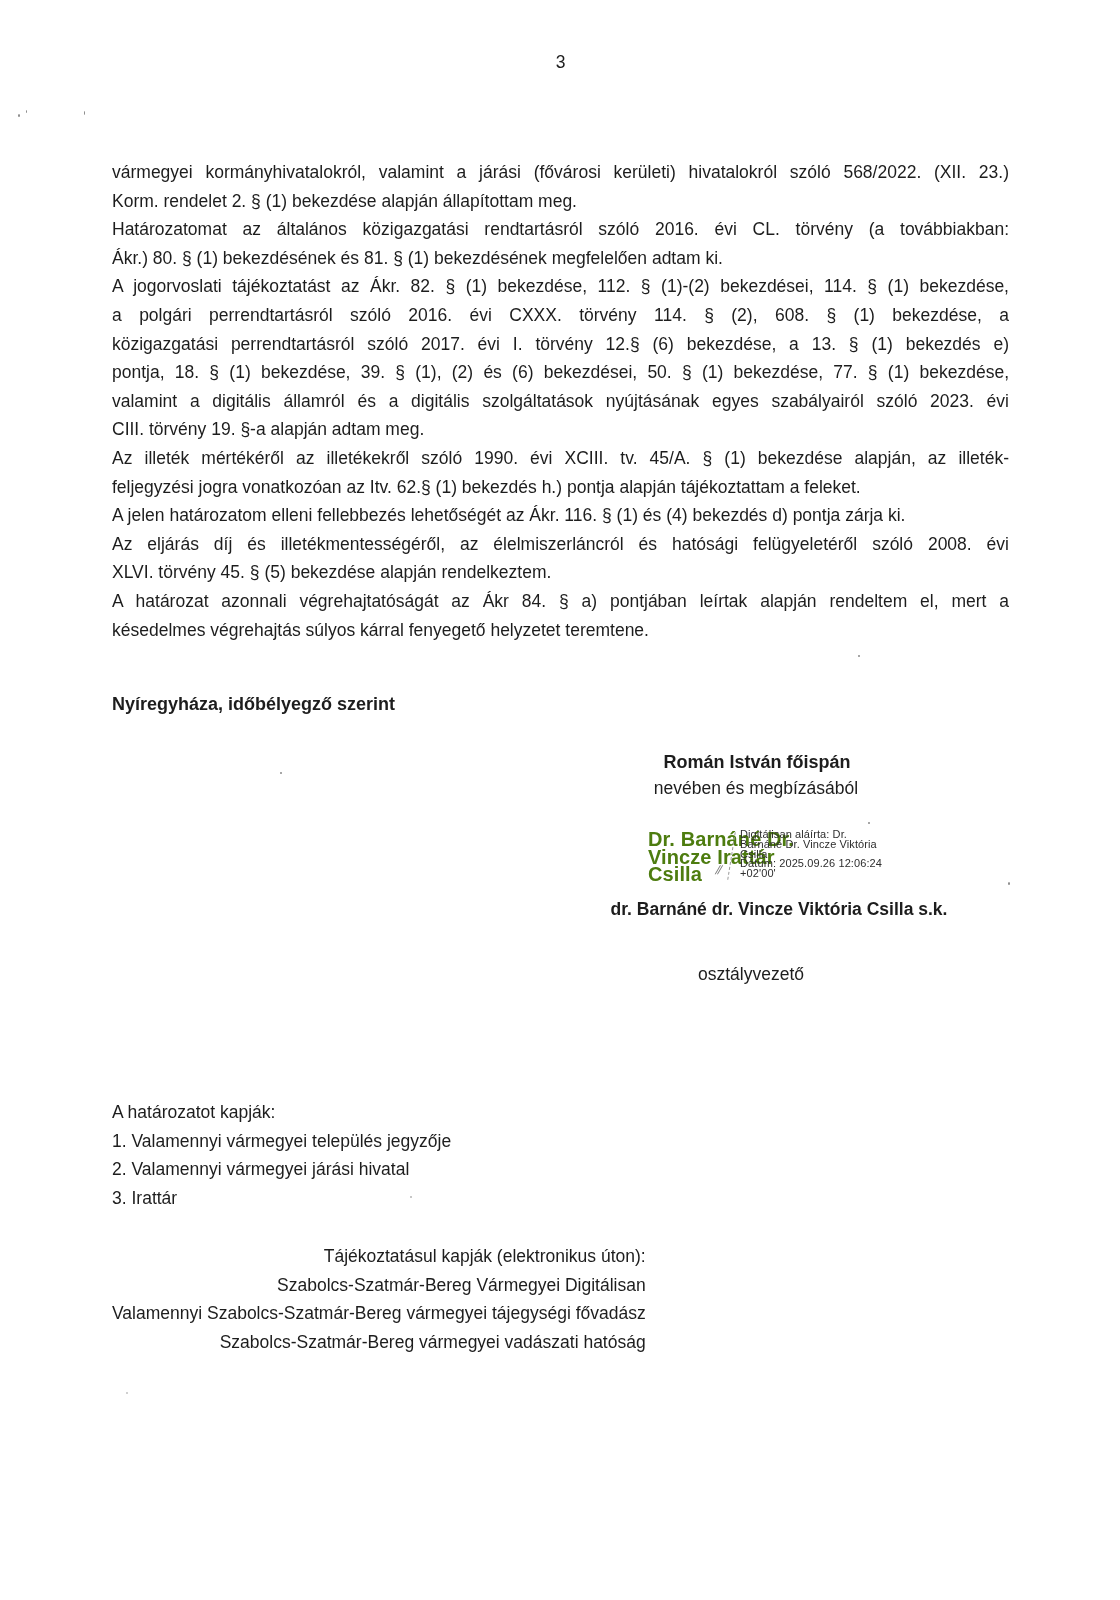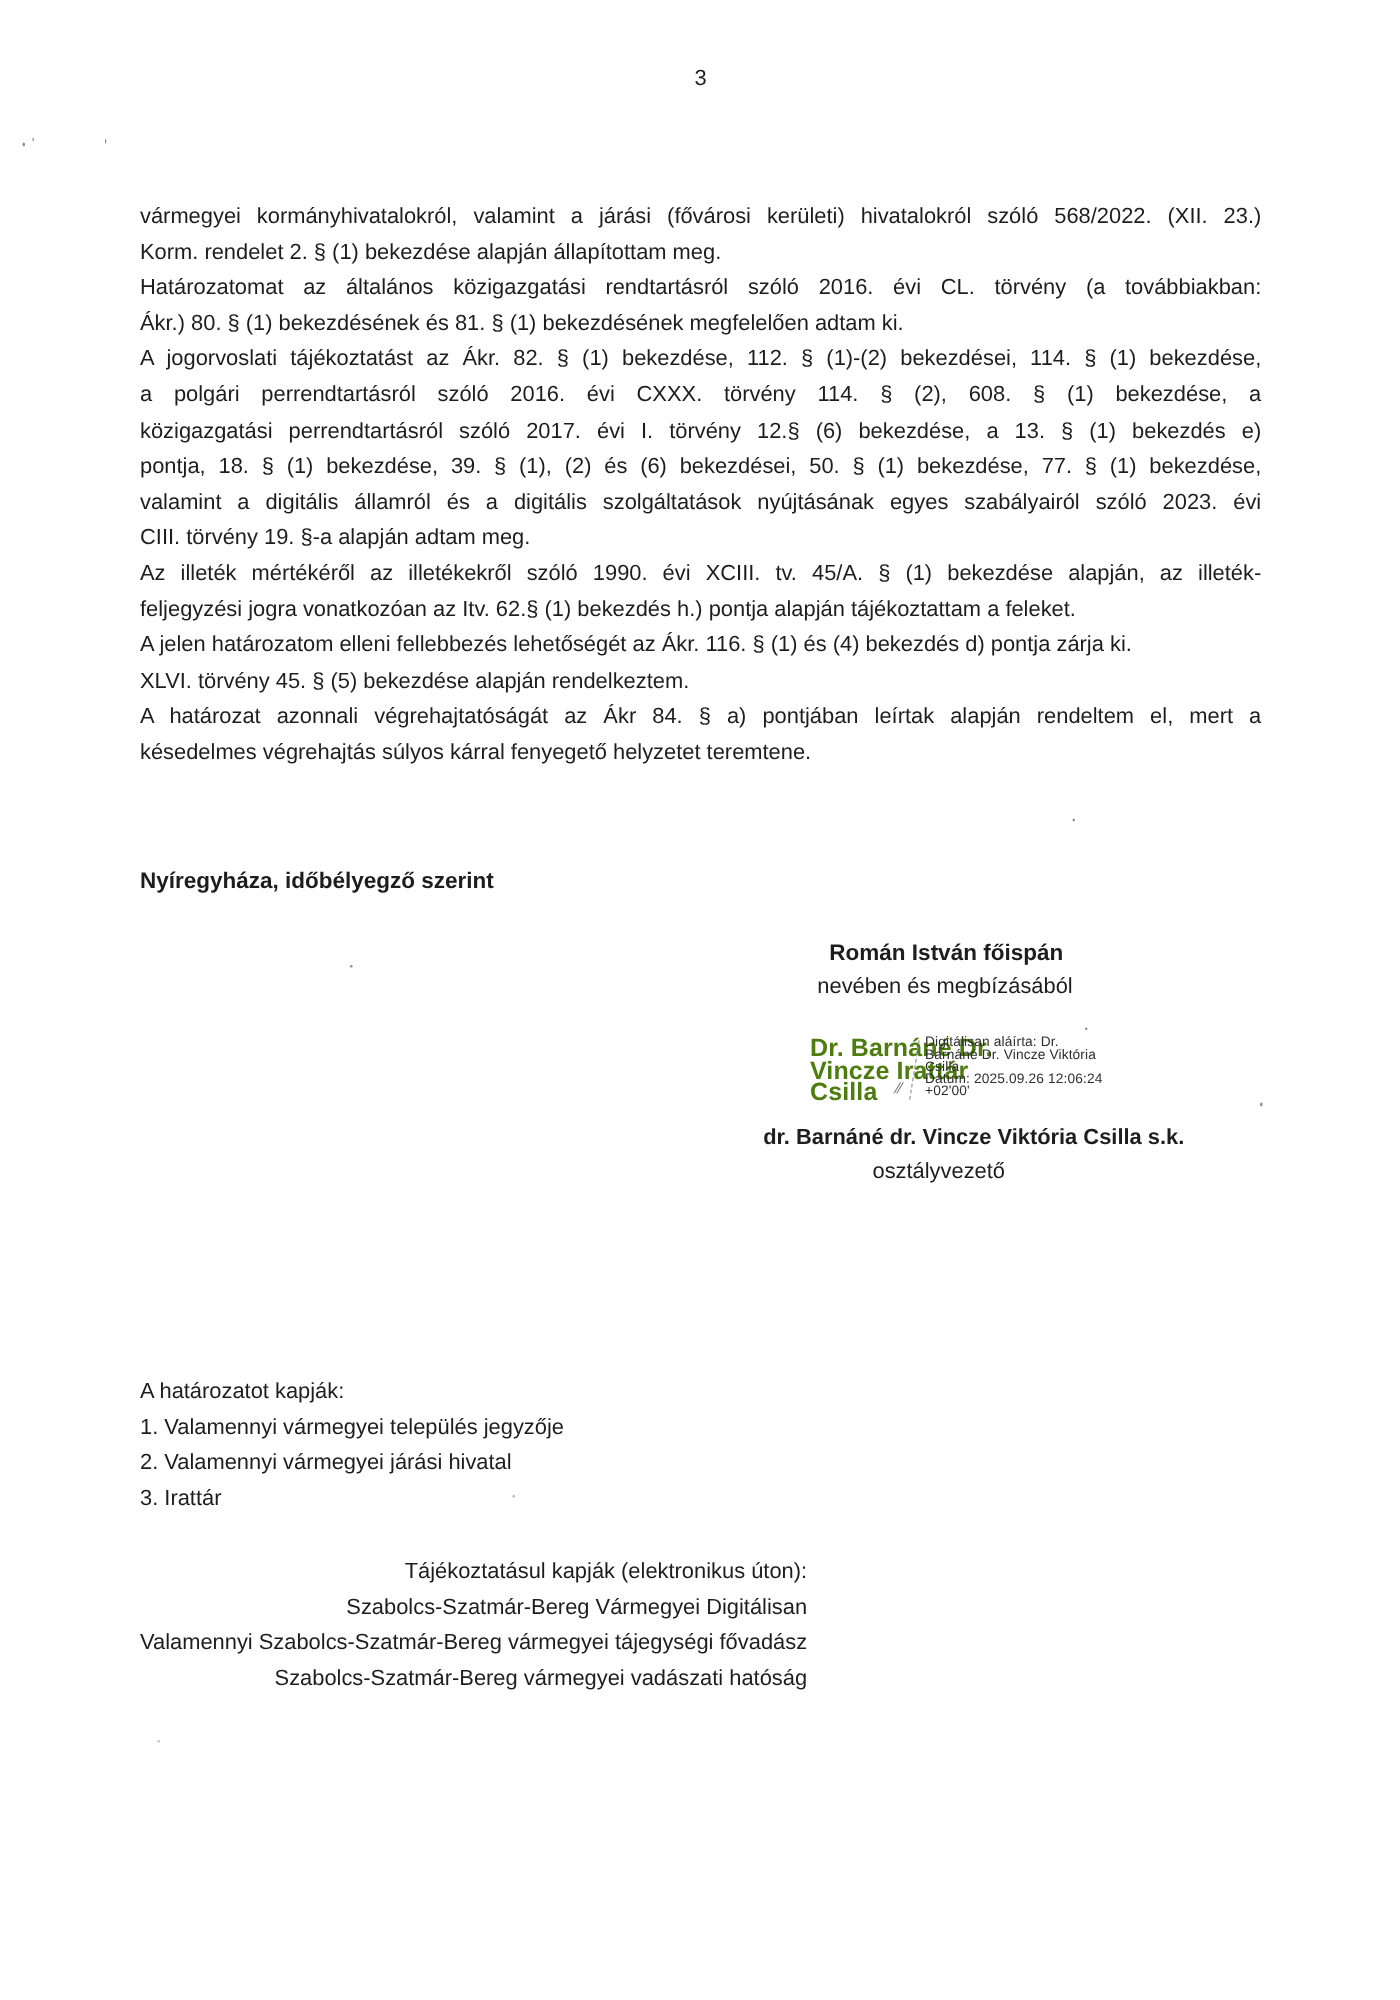--- a/index.html
+++ b/index.html
@@ -30,21 +30,21 @@
     font-size: 18px; font-weight: bold; line-height: 28.6px;
   }
 
   .anchor {
     position: absolute; transform: translateX(-50%);
     white-space: nowrap; line-height: 28.6px;
   }
   .principal { left: 757px; top: 748px; font-size: 18px; font-weight: bold; }
   .on-behalf { left: 756px; top: 774px; font-size: 17.5px; }
   .signer    { left: 779px; top: 895px; font-size: 17.5px; font-weight: bold; }
-  .signer-title { left: 751px; top: 922px; font-size: 17.5px; }
+  .signer-title { left: 751px; top: 960px; font-size: 17.5px; }
 
   .stamp-name {
     position: absolute; left: 648px; top: 831px;
     font-size: 20px; font-weight: bold; line-height: 17.5px;
     color: #4d7c0f; letter-spacing: 0.1px;
   }
   .stamp-details {
     position: absolute; left: 740px; top: 830px;
     font-size: 11px; line-height: 9.8px; color: #2e2e2e;
     letter-spacing: 0.1px;
@@ -94,20 +94,21 @@
       <div class="line">Ákr.) 80. § (1) bekezdésének és 81. § (1) bekezdésének megfelelően adtam ki.</div>
       <div class="line just">A jogorvoslati tájékoztatást az Ákr. 82. § (1) bekezdése, 112. § (1)-(2) bekezdései, 114. § (1) bekezdése,</div>
       <div class="line just">a polgári perrendtartásról szóló 2016. évi CXXX. törvény 114. § (2), 608. § (1) bekezdése, a</div>
       <div class="line just">közigazgatási perrendtartásról szóló 2017. évi I. törvény 12.§ (6) bekezdése, a 13. § (1) bekezdés e)</div>
       <div class="line just">pontja, 18. § (1) bekezdése, 39. § (1), (2) és (6) bekezdései, 50. § (1) bekezdése, 77. § (1) bekezdése,</div>
       <div class="line just">valamint a digitális államról és a digitális szolgáltatások nyújtásának egyes szabályairól szóló 2023. évi</div>
       <div class="line">CIII. törvény 19. §-a alapján adtam meg.</div>
       <div class="line just">Az illeték mértékéről az illetékekről szóló 1990. évi XCIII. tv. 45/A. § (1) bekezdése alapján, az illeték-</div>
       <div class="line">feljegyzési jogra vonatkozóan az Itv. 62.§ (1) bekezdés h.) pontja alapján tájékoztattam a feleket.</div>
       <div class="line">A jelen határozatom elleni fellebbezés lehetőségét az Ákr. 116. § (1) és (4) bekezdés d) pontja zárja ki.</div>
+      <div class="line just">Az eljárás díj és illetékmentességéről, az élelmiszerláncról és hatósági felügyeletéről szóló 2008. évi</div>
       <div class="line">XLVI. törvény 45. § (5) bekezdése alapján rendelkeztem.</div>
       <div class="line just">A határozat azonnali végrehajtatóságát az Ákr 84. § a) pontjában leírtak alapján rendeltem el, mert a</div>
       <div class="line">késedelmes végrehajtás súlyos kárral fenyegető helyzetet teremtene.</div>
     </div>
 
   <div class="dateline">Nyíregyháza, időbélyegző szerint</div>
 
   <div class="anchor principal">Román István főispán</div>
   <div class="anchor on-behalf">nevében és megbízásából</div>
 

